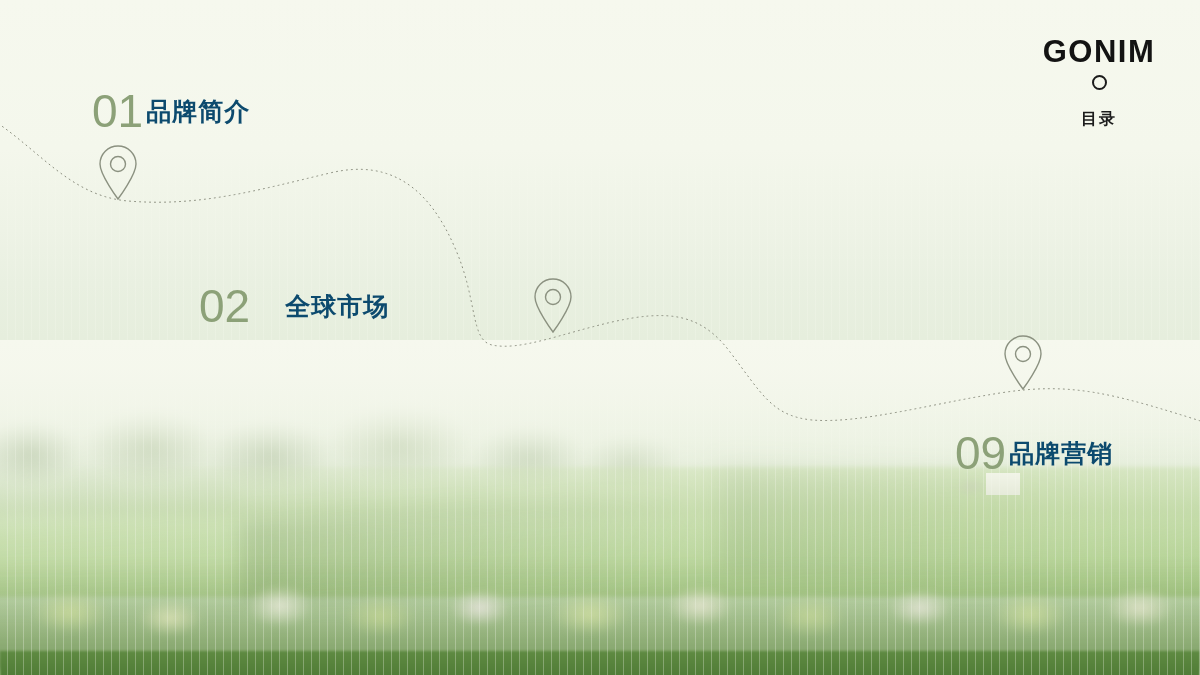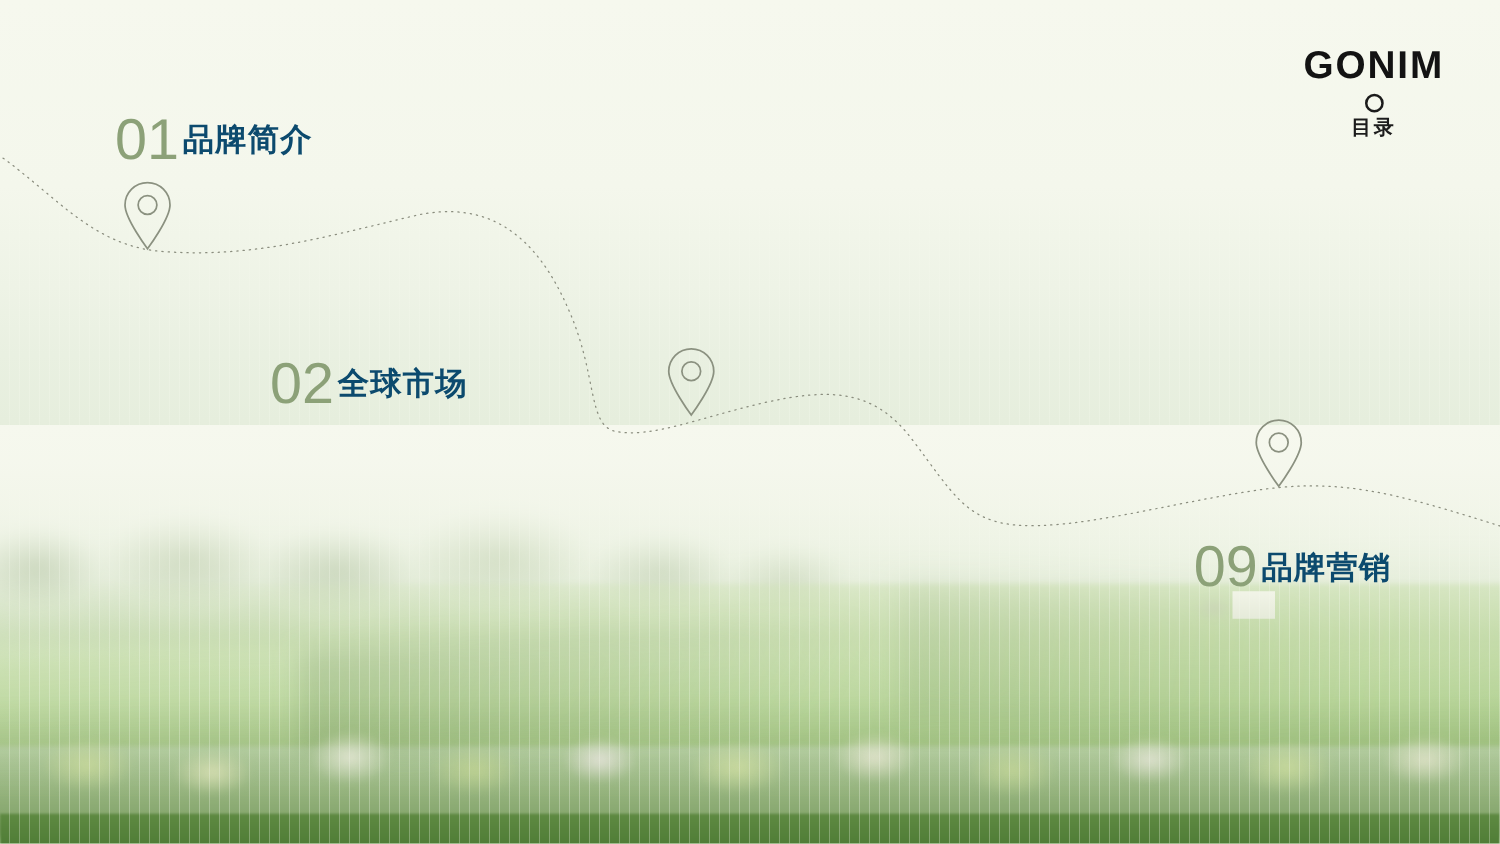--- a/index.html
+++ b/index.html
@@ -248,21 +248,21 @@
     border-radius: 50%;
     margin: 8px auto 0 auto;
     box-sizing: border-box;
   }
   .brand .section-word {
     font-family: "DejaVu Sans", "Liberation Sans", sans-serif;
     font-size: 16px;
     font-weight: 700;
     color: #1c1c1c;
     letter-spacing: 2px;
-    margin-top: 4px;
+    margin-top: 21px;
     line-height: 1;
   }
 </style>
 </head>
 <body>
 
 <div id="slide">
 
   <div class="bg-base"></div>
 
@@ -301,21 +301,21 @@
     <svg width="42" height="56" viewBox="0 0 42 56">
       <path d="M21 54 C 21 54, 3 30, 3 19 A 18 18 0 1 1 39 19 C 39 30, 21 54, 21 54 Z" fill="none" stroke="#8b9180" stroke-width="1.4"></path>
       <circle cx="21" cy="19" r="7.5" fill="none" stroke="#8b9180" stroke-width="1.4"></circle>
     </svg>
   </div>
 
   <div class="entry" id="entry-0" style="left: 92px; top: 88px;">
     <span class="num">01</span>
     <span class="label">品牌简介</span>
   </div>
-  <div class="entry" id="entry-1" style="left: 216px; top: 283px;">
+  <div class="entry" id="entry-1" style="left: 199px; top: 283px; gap: 32px;">
     <span class="num">02</span>
     <span class="label">全球市场</span>
   </div>
   <div class="entry" id="entry-4" style="left: 955px; top: 430px;">
     <span class="num">09</span>
     <span class="label">品牌营销</span>
   </div>
 
   <div class="brand">
     <div class="wordmark">GONIM</div>

